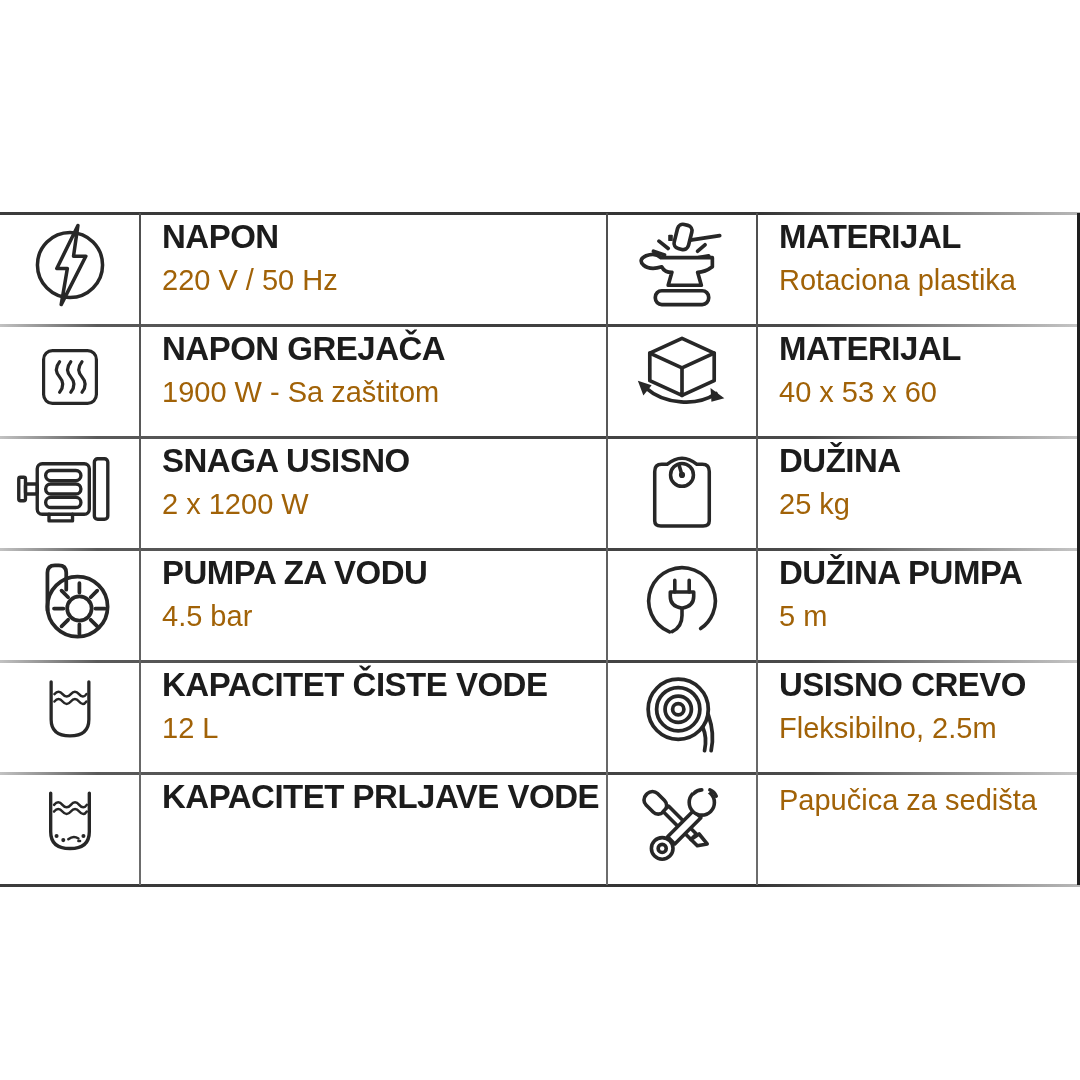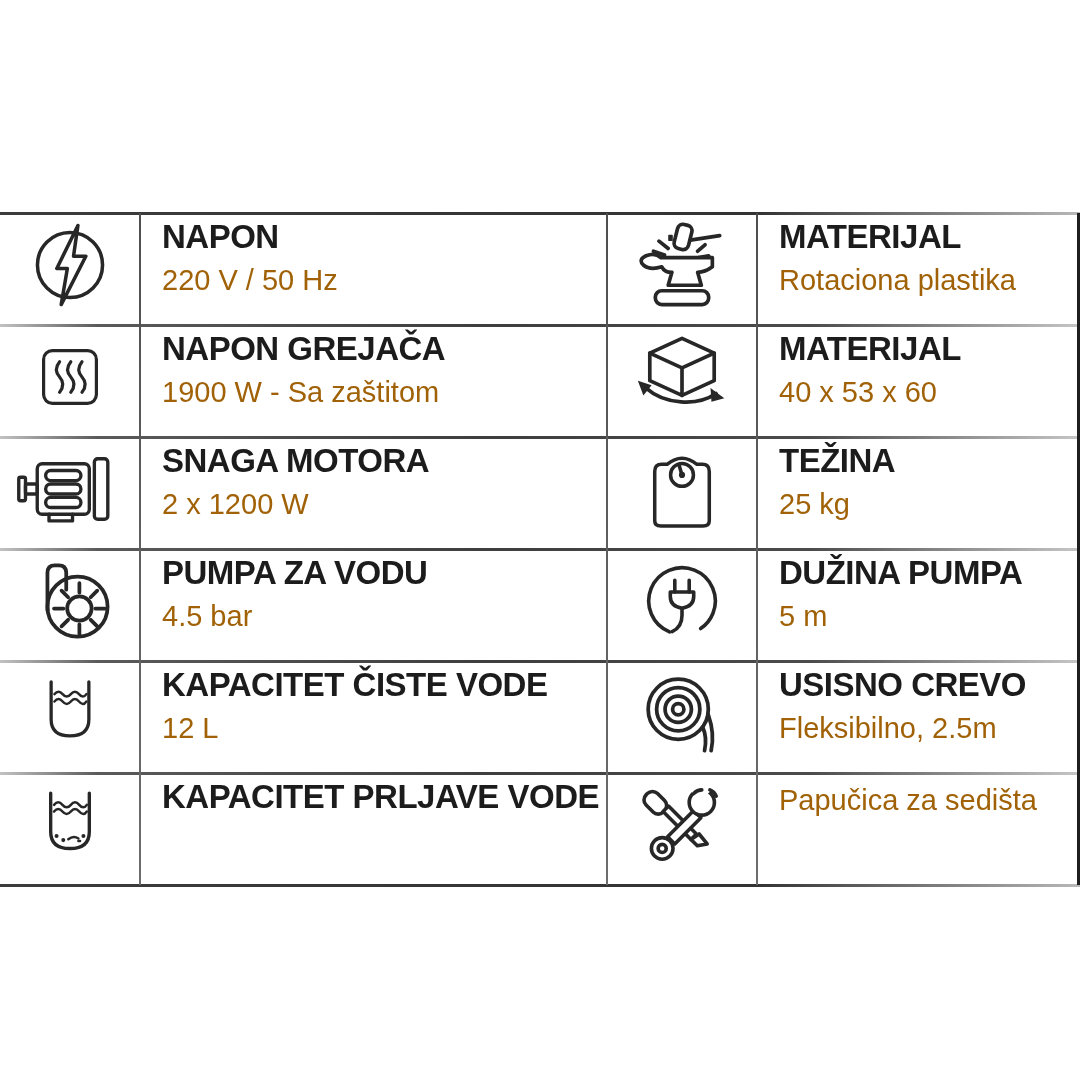--- a/index.html
+++ b/index.html
@@ -93,33 +93,33 @@
       <rect class="ic" x="12" y="44" width="14" height="12" rx="2"></rect>
       <rect class="ic" x="26" y="20" width="62" height="60" rx="6"></rect>
       <rect class="ic" x="36" y="28" width="42" height="12" rx="6"></rect>
       <rect class="ic" x="36" y="44" width="42" height="12" rx="6"></rect>
       <rect class="ic" x="36" y="60" width="42" height="12" rx="6"></rect>
       <path class="ic" d="M40,80 v8 h28 v-8"></path>
       <rect class="ic" x="94" y="14" width="16" height="72" rx="4"></rect>
     </svg>
   </div>
   <div class="text-cell">
-    <div class="spec-title">SNAGA MOTORA</div>
+    <div class="spec-title">SNAGA USISNO</div>
     <div class="spec-value">2 x 1200 W</div>
   </div>
   <div class="icon-cell">
     <svg width="80" height="88" viewBox="0 0 90 100">
       <path class="ic" d="M14,86 V30 Q14,22 22,22 H28 Q45,8 62,22 H68 Q76,22 76,30 V86 Q76,92 69,92 H21 Q14,92 14,86 Z"></path>
       <circle class="ic" cx="45" cy="34" r="13"></circle>
       <path class="ic" d="M45,34 L42,24" stroke-width="5"></path>
       <circle class="ic-fill" cx="45" cy="34" r="3.5"></circle>
     </svg>
   </div>
   <div class="text-cell">
-    <div class="spec-title">TEŽINA</div>
+    <div class="spec-title">DUŽINA</div>
     <div class="spec-value">25 kg</div>
   </div>
 
   <div class="icon-cell">
     <svg width="94" height="94" viewBox="0 0 100 100">
       <circle class="ic" cx="58" cy="56" r="32"></circle>
       <path class="ic" d="M26,60 L26,20 Q26,12 34,12 L38,12 Q46,12 46,20 L46,38"></path>
       <circle class="ic" cx="60" cy="58" r="13"></circle>
       <path class="ic" d="M60,41 V31 M60,75 V85 M43,58 H33 M77,58 H87 M48,46 l-7,-7 M72,46 l7,-7 M48,70 l-7,7 M72,70 l7,7"></path>
     </svg>

